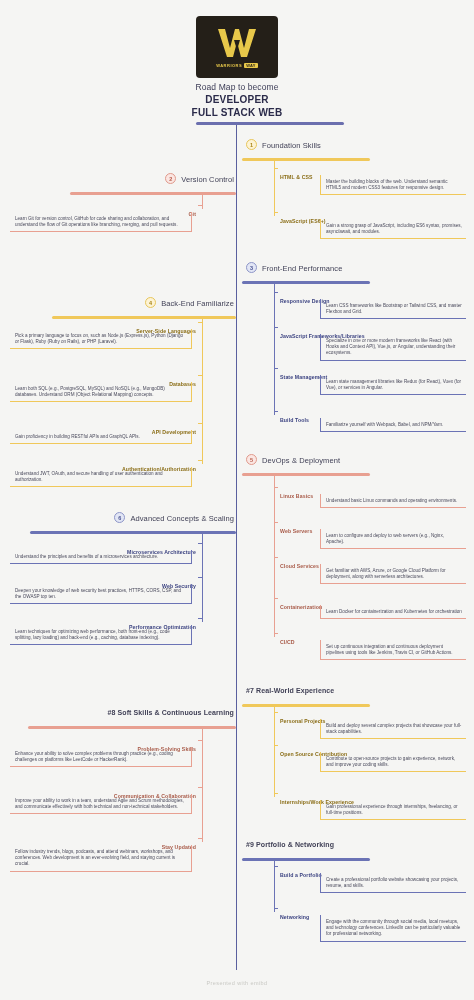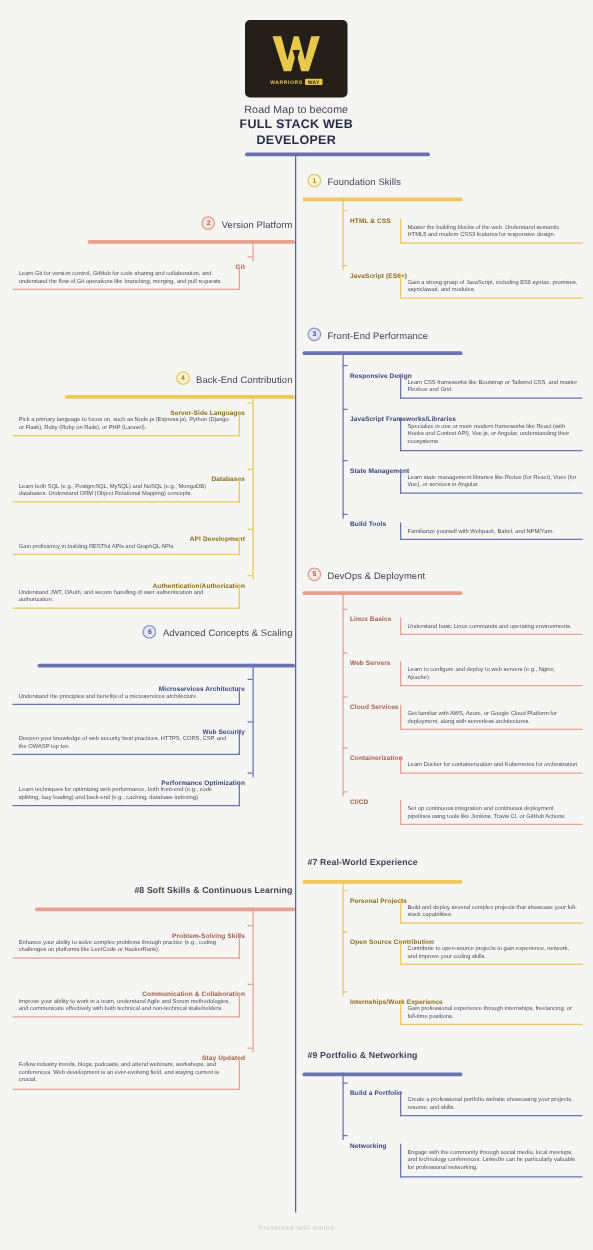--- a/index.html
+++ b/index.html
@@ -110,22 +110,22 @@
       <path d="M20 14 L26 14 L23 24 Z" fill="#241f18"></path>
     </svg>
     <div class="logo-words">
       <span class="logo-w1">WARRIORS</span>
       <span class="logo-w2">WAY</span>
     </div>
   </div>
 
   <div class="title-sub">Road Map to become</div>
   <div class="title-main">
+    <span>DEVELOPER</span>
     <span>FULL STACK WEB</span>
-    <span>DEVELOPER</span>
   </div>
 
   <div class="trunk-top"></div>
   <div class="trunk-v"></div>
 
   <div class="footer">Presented with emibd</div>
 <div class="section" style="left: 246px; top: 139px;">
       <div class="sec-head">
         <div class="badge y">1</div>
         <div class="sec-title">Foundation Skills</div>
@@ -139,21 +139,21 @@
       <div class="desc y">Master the building blocks of the web. Understand semantic HTML5 and modern CSS3 features for responsive design.</div>
     </div>
     <div class="node" style="top: 209px; left: 277px;"><span class="node-label y">JavaScript (ES6+)</span></div>
     <div class="ln y" style="top: 212px; height: 1px; width: 4px; left: 274px;"></div>
     <div class="node" style="top: 219px; left: 320px; width: 146px;">
       <div class="desc y">Gain a strong grasp of JavaScript, including ES6 syntax, promises, async/await, and modules.</div>
     </div>
     <div class="section" style="left: auto; right: 240px; top: 173px;">
       <div class="sec-head" style="justify-content: flex-end;">
         <div class="badge r">2</div>
-        <div class="sec-title">Version Platform</div>
+        <div class="sec-title">Version Control</div>
       </div>
     </div>
     <div class="bar r" style="position: absolute; left: 70px; width: 166px; top: 189px;"></div>
     <div class="ln r" style="left: 202px; top: 192px; width: 1px; height: 17px;"></div>
     <div class="node" style="top: 202px; right: 275px;"><span class="node-label r">Git</span></div>
     <div class="ln r" style="top: 205px; height: 1px; width: 4px; left: 198px;"></div>
     <div class="node" style="top: 212px; left: 10px; width: 182px;">
       <div class="desc rr">Learn Git for version control, GitHub for code sharing and collaboration, and understand the flow of Git operations like branching, merging, and pull requests.</div>
     </div>
     <div class="section" style="left: 246px; top: 262px;">
@@ -180,21 +180,21 @@
       <div class="desc b">Learn state management libraries like Redux (for React), Vuex (for Vue), or services in Angular.</div>
     </div>
     <div class="node" style="top: 408px; left: 277px;"><span class="node-label b">Build Tools</span></div>
     <div class="ln b" style="top: 411px; height: 1px; width: 4px; left: 274px;"></div>
     <div class="node" style="top: 418px; left: 320px; width: 146px;">
       <div class="desc b">Familiarize yourself with Webpack, Babel, and NPM/Yarn.</div>
     </div>
     <div class="section" style="left: auto; right: 240px; top: 297px;">
       <div class="sec-head" style="justify-content: flex-end;">
         <div class="badge y">4</div>
-        <div class="sec-title">Back-End Contribution</div>
+        <div class="sec-title">Back-End Familiarize</div>
       </div>
     </div>
     <div class="bar y" style="position: absolute; left: 52px; width: 184px; top: 313px;"></div>
     <div class="ln y" style="left: 202px; top: 316px; width: 1px; height: 148px;"></div>
     <div class="node" style="top: 319px; right: 275px;"><span class="node-label y">Server-Side Languages</span></div>
     <div class="ln y" style="top: 322px; height: 1px; width: 4px; left: 198px;"></div>
     <div class="node" style="top: 329px; left: 10px; width: 182px;">
       <div class="desc ry">Pick a primary language to focus on, such as Node.js (Express.js), Python (Django or Flask), Ruby (Ruby on Rails), or PHP (Laravel).</div>
     </div>
     <div class="node" style="top: 372px; right: 275px;"><span class="node-label y">Databases</span></div>
@@ -238,21 +238,21 @@
     <div class="node" style="top: 595px; left: 277px;"><span class="node-label r">Containerization</span></div>
     <div class="ln r" style="top: 598px; height: 1px; width: 4px; left: 274px;"></div>
     <div class="node" style="top: 605px; left: 320px; width: 146px;">
       <div class="desc r">Learn Docker for containerization and Kubernetes for orchestration</div>
     </div>
     <div class="node" style="top: 630px; left: 277px;"><span class="node-label r">CI/CD</span></div>
     <div class="ln r" style="top: 633px; height: 1px; width: 4px; left: 274px;"></div>
     <div class="node" style="top: 640px; left: 320px; width: 146px;">
       <div class="desc r">Set up continuous integration and continuous deployment pipelines using tools like Jenkins, Travis CI, or GitHub Actions.</div>
     </div>
-    <div class="section" style="left: auto; right: 240px; top: 500px;">
+    <div class="section" style="left: auto; right: 240px; top: 512px;">
       <div class="sec-head" style="justify-content: flex-end;">
         <div class="badge b">6</div>
         <div class="sec-title">Advanced Concepts &amp; Scaling</div>
       </div>
     </div>
     <div class="bar b" style="position: absolute; left: 30px; width: 206px; top: 528px;"></div>
     <div class="ln b" style="left: 202px; top: 531px; width: 1px; height: 91px;"></div>
     <div class="node" style="top: 540px; right: 275px;"><span class="node-label b">Microservices Architecture</span></div>
     <div class="ln b" style="top: 543px; height: 1px; width: 4px; left: 198px;"></div>
     <div class="node" style="top: 550px; left: 10px; width: 182px;">

